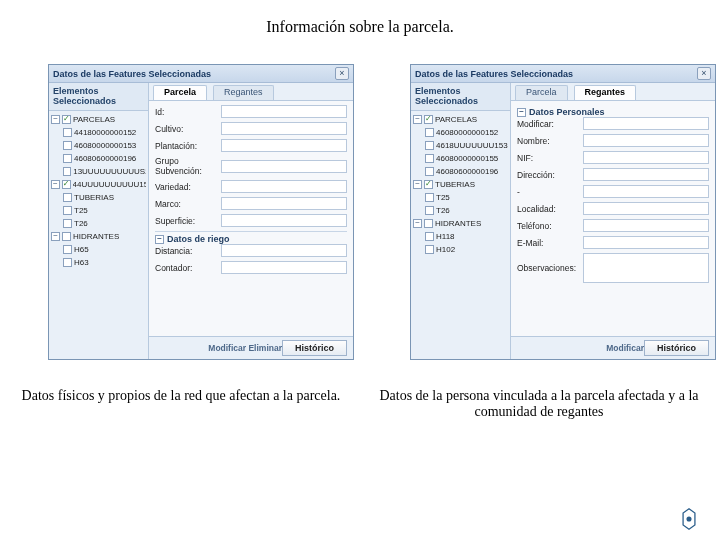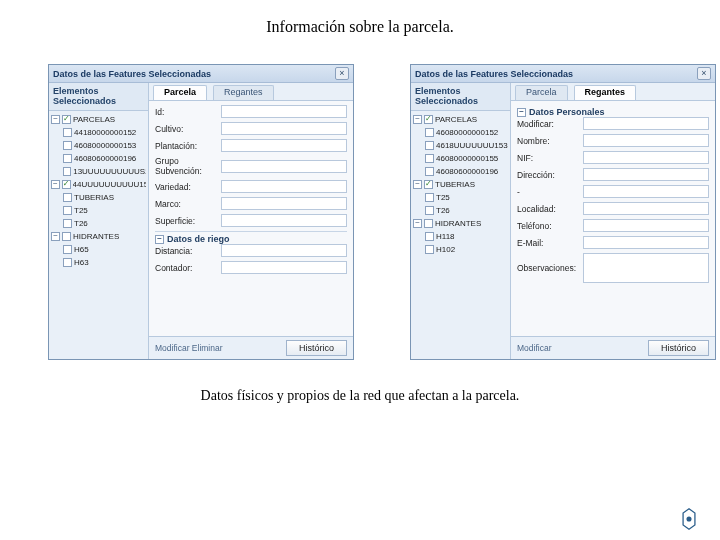--- a/index.html
+++ b/index.html
@@ -183,22 +183,23 @@
     color: #244063;
   }
   .section-head .expander { width:9px; height:9px; }
   .bottom-bar {
     border-top: 1px solid #b7c9de;
     background: #e9f0f8;
     padding: 3px 6px;
     font-size: 8.5px;
     color: #4d6889;
     display: flex;
-    justify-content: space-between;
+    justify-content: flex-end;
     align-items: center;
+    font-weight: bold;
   }
   .btn {
     background: linear-gradient(#fdfdfd,#e6ecf3);
     border: 1px solid #9fb3cc;
     border-radius: 0;
     padding: 2px 12px;
     font-size: 9px;
     color: #222;
   }
   .captions {
@@ -473,20 +474,21 @@
           <span class="btn">Histórico</span>
         </div>
       </div>
     </div>
   </div>
 
 </div>
 
 <div class="captions">
   <div class="caption">Datos físicos y propios de la red que afectan a la parcela.</div>
+  <div class="caption">Datos de la persona vinculada a la parcela afectada y a la comunidad de regantes</div>
 </div>
 
 <div class="footer-icon">
   <svg viewBox="0 0 20 26">
       <path d="M10 1 L17 6 L17 20 L10 25 L3 20 L3 6 Z" fill="none" stroke="#2a5d8a" stroke-width="1.5"></path>
       <circle cx="10" cy="13" r="3" fill="#2a5d8a"></circle>
     </svg>
 </div>
 
 </body></html>

